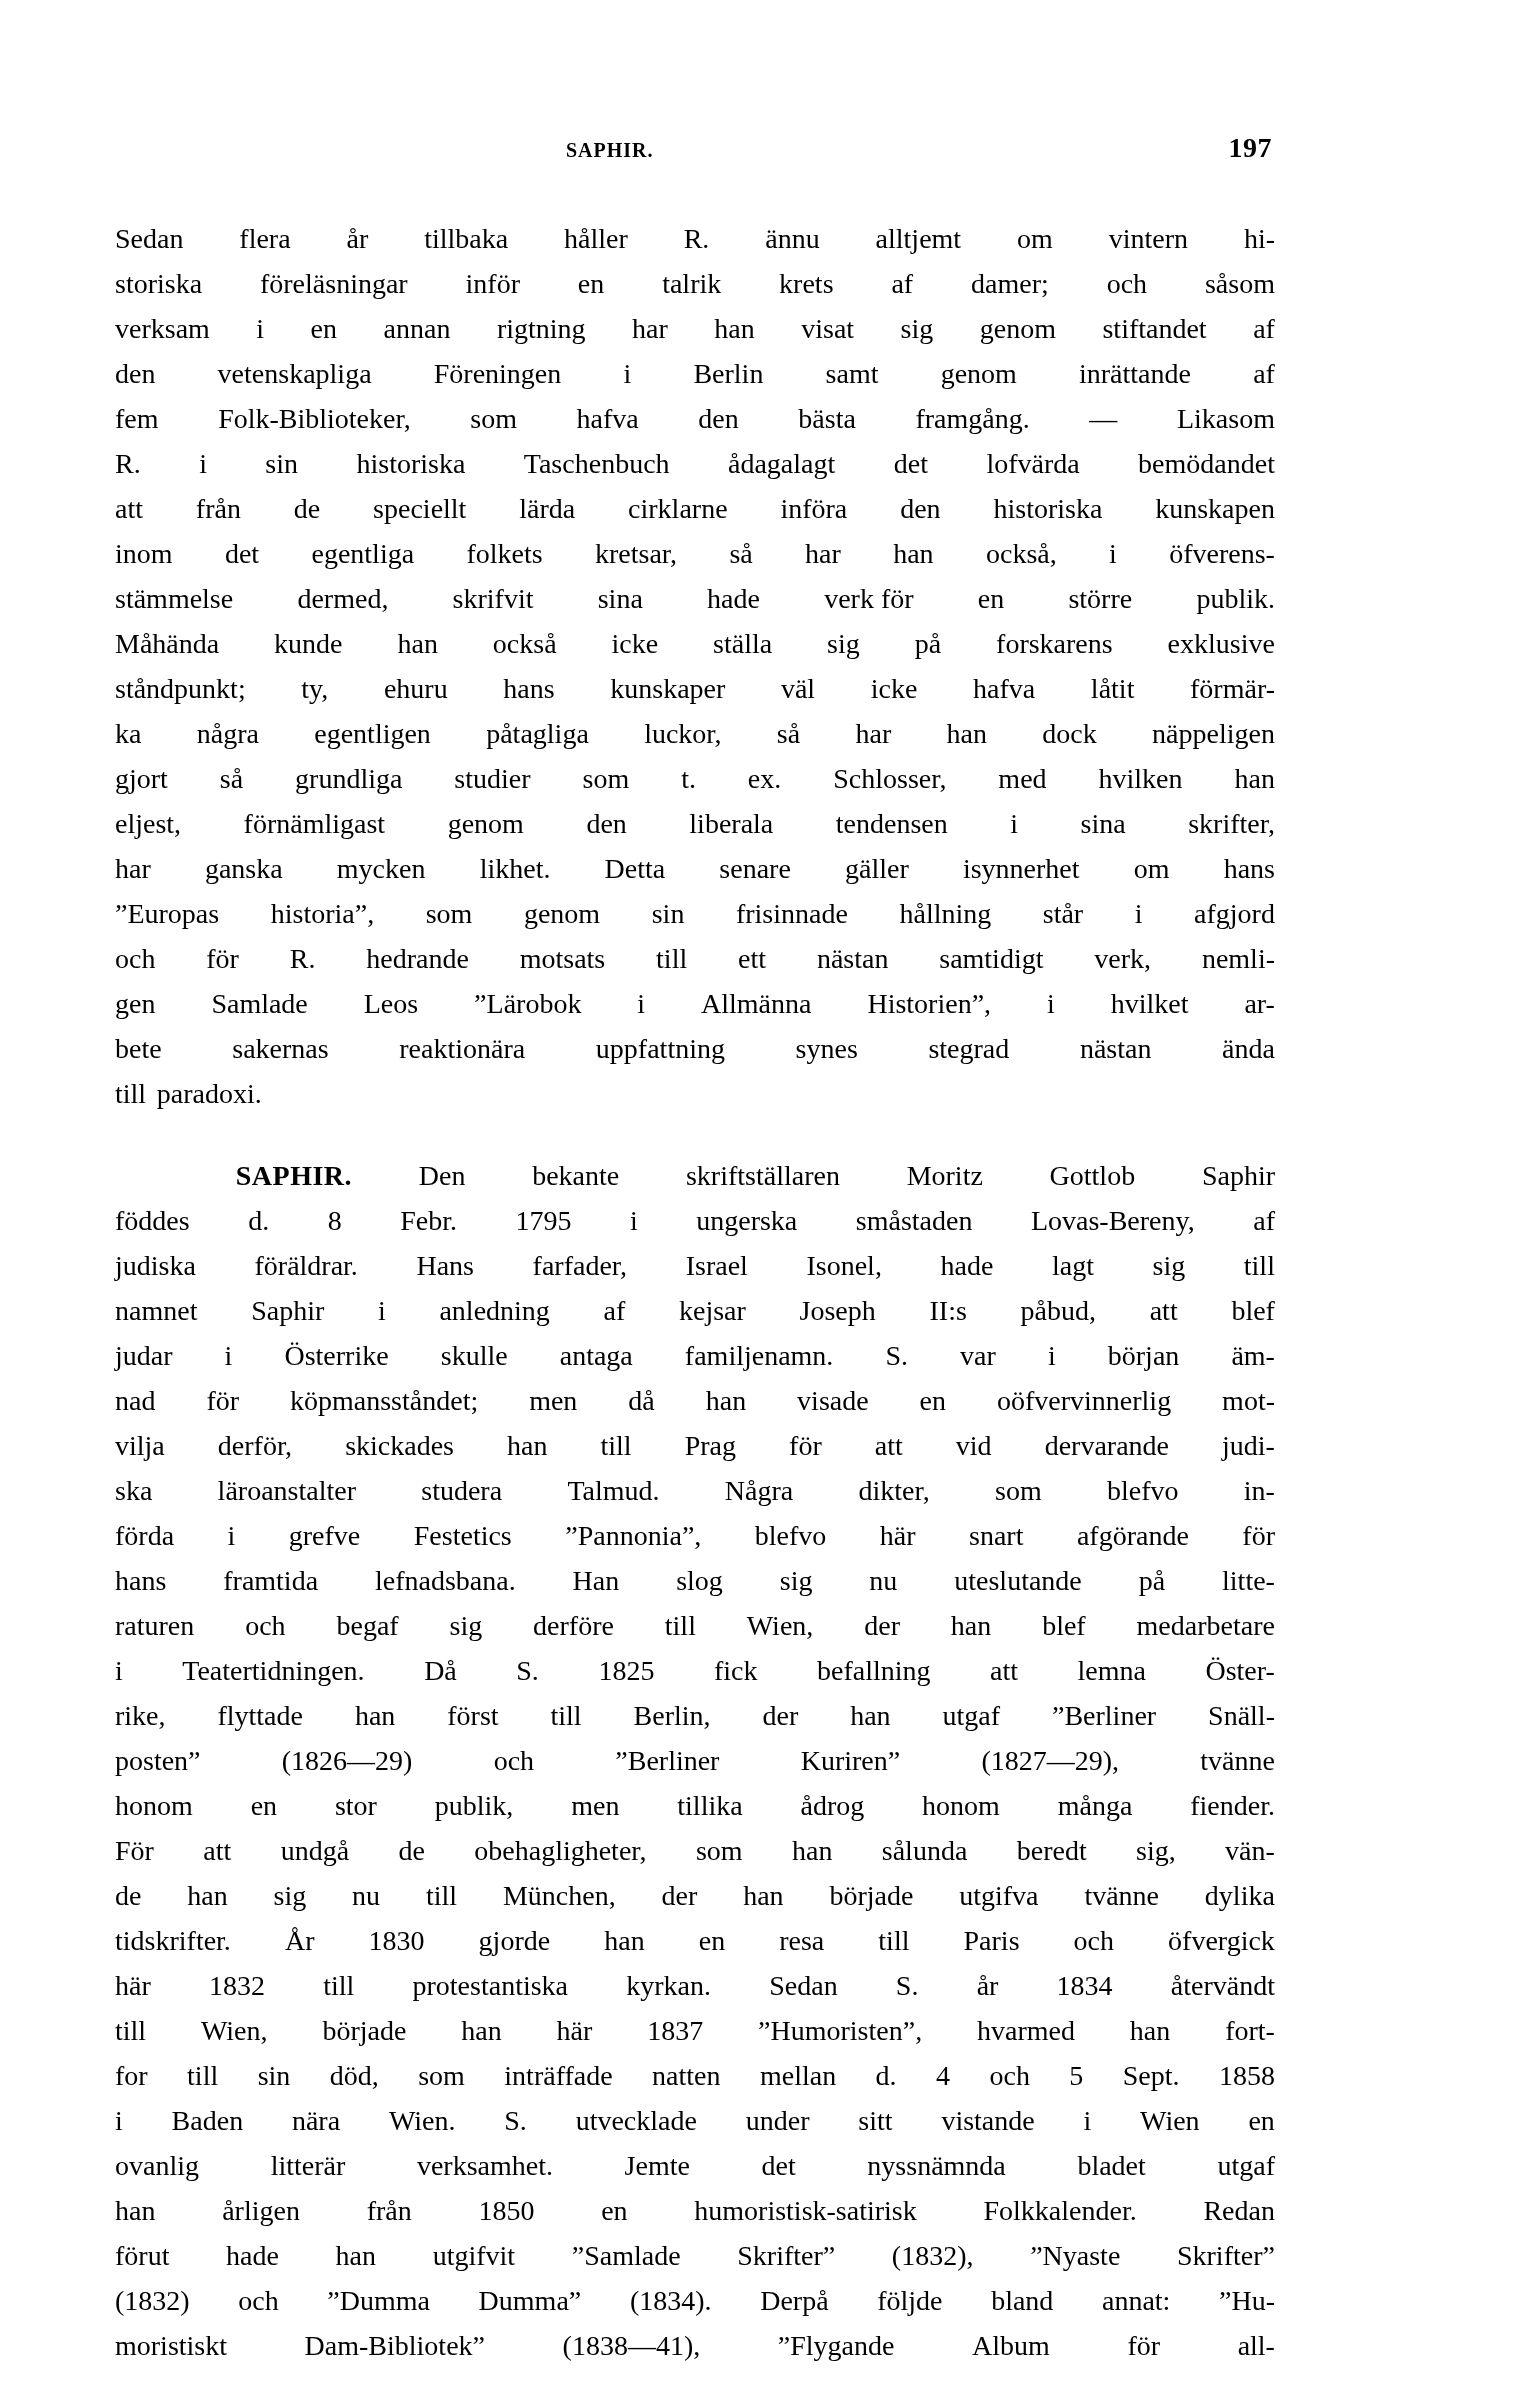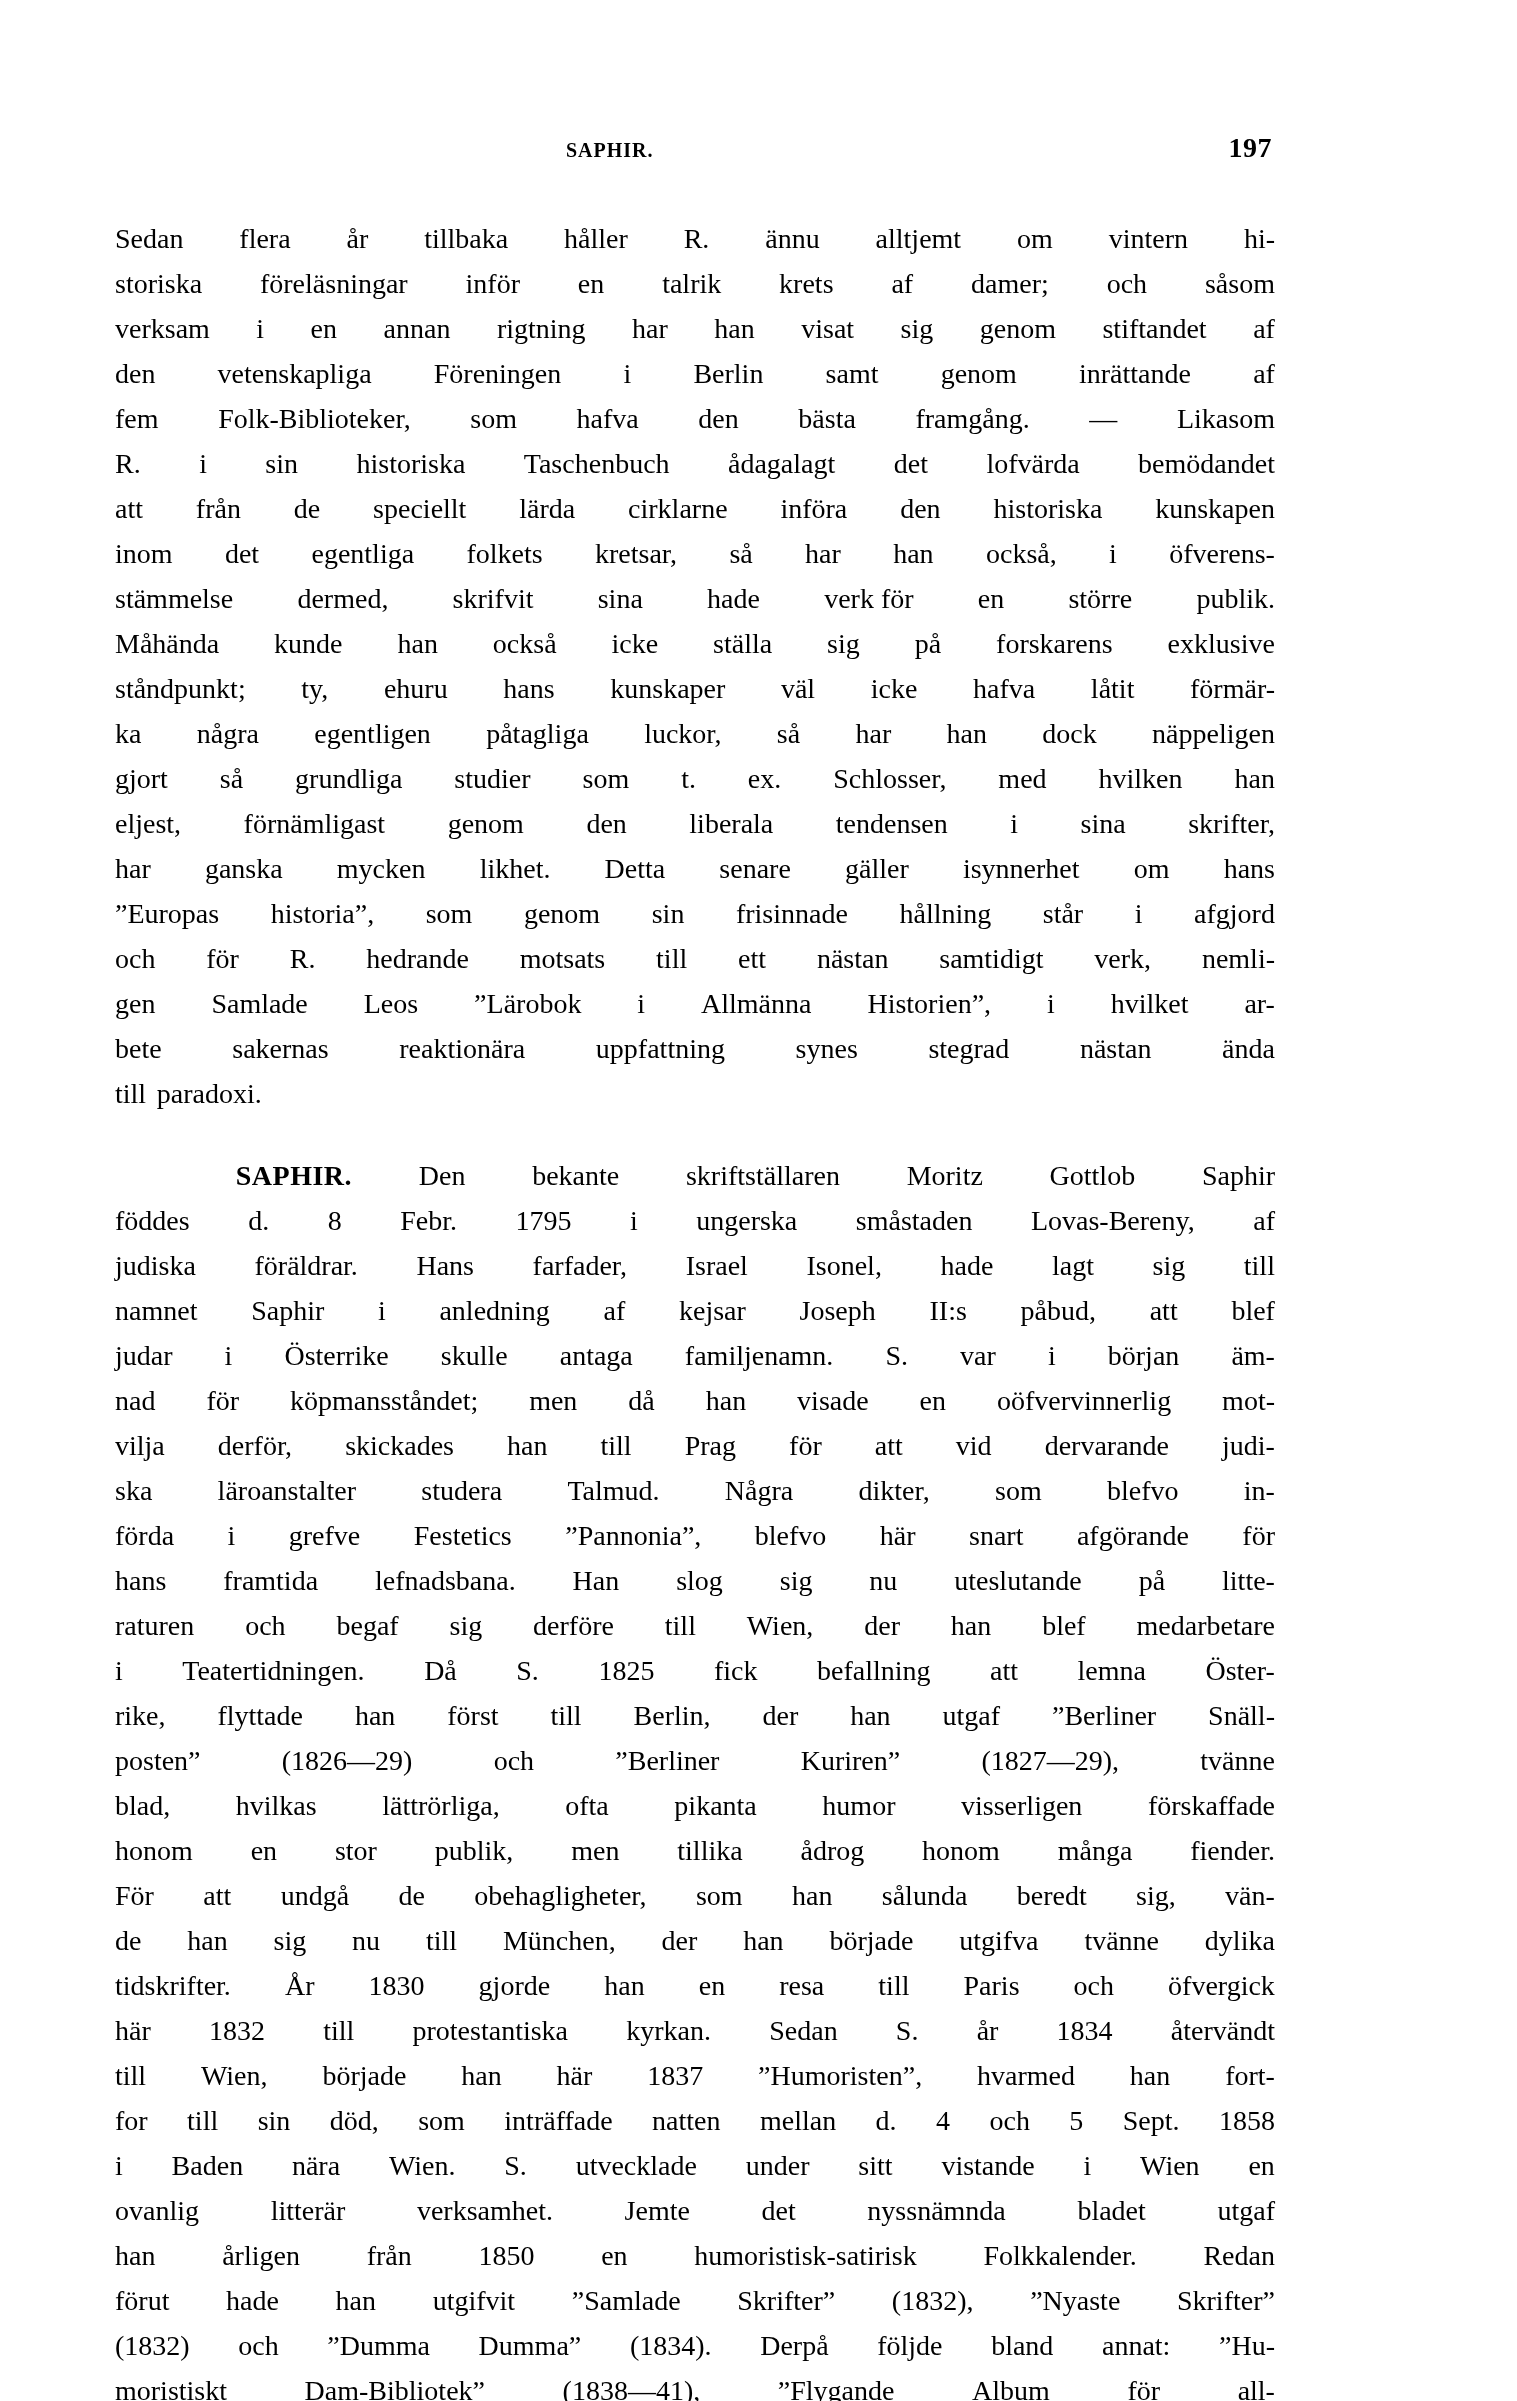--- a/index.html
+++ b/index.html
@@ -129,21 +129,20 @@
         <div class="line justify"><span class="w">judar</span><span class="w">i</span><span class="w">Österrike</span><span class="w">skulle</span><span class="w">antaga</span><span class="w">familjenamn.</span><span class="w">S.</span><span class="w">var</span><span class="w">i</span><span class="w">början</span><span class="w">äm-</span></div>
         <div class="line justify"><span class="w">nad</span><span class="w">för</span><span class="w">köpmansståndet;</span><span class="w">men</span><span class="w">då</span><span class="w">han</span><span class="w">visade</span><span class="w">en</span><span class="w">oöfvervinnerlig</span><span class="w">mot-</span></div>
         <div class="line justify"><span class="w">vilja</span><span class="w">derför,</span><span class="w">skickades</span><span class="w">han</span><span class="w">till</span><span class="w">Prag</span><span class="w">för</span><span class="w">att</span><span class="w">vid</span><span class="w">dervarande</span><span class="w">judi-</span></div>
         <div class="line justify"><span class="w">ska</span><span class="w">läroanstalter</span><span class="w">studera</span><span class="w">Talmud.</span><span class="w">Några</span><span class="w">dikter,</span><span class="w">som</span><span class="w">blefvo</span><span class="w">in-</span></div>
         <div class="line justify"><span class="w">förda</span><span class="w">i</span><span class="w">grefve</span><span class="w">Festetics</span><span class="w">”Pannonia”,</span><span class="w">blefvo</span><span class="w">här</span><span class="w">snart</span><span class="w">afgörande</span><span class="w">för</span></div>
         <div class="line justify"><span class="w">hans</span><span class="w">framtida</span><span class="w">lefnadsbana.</span><span class="w">Han</span><span class="w">slog</span><span class="w">sig</span><span class="w">nu</span><span class="w">uteslutande</span><span class="w">på</span><span class="w">litte-</span></div>
         <div class="line justify"><span class="w">raturen</span><span class="w">och</span><span class="w">begaf</span><span class="w">sig</span><span class="w">derföre</span><span class="w">till</span><span class="w">Wien,</span><span class="w">der</span><span class="w">han</span><span class="w">blef</span><span class="w">medarbetare</span></div>
         <div class="line justify"><span class="w">i</span><span class="w">Teatertidningen.</span><span class="w">Då</span><span class="w">S.</span><span class="w">1825</span><span class="w">fick</span><span class="w">befallning</span><span class="w">att</span><span class="w">lemna</span><span class="w">Öster-</span></div>
         <div class="line justify"><span class="w">rike,</span><span class="w">flyttade</span><span class="w">han</span><span class="w">först</span><span class="w">till</span><span class="w">Berlin,</span><span class="w">der</span><span class="w">han</span><span class="w">utgaf</span><span class="w">”Berliner</span><span class="w">Snäll-</span></div>
         <div class="line justify"><span class="w">posten”</span><span class="w">(1826—29)</span><span class="w">och</span><span class="w">”Berliner</span><span class="w">Kuriren”</span><span class="w">(1827—29),</span><span class="w">tvänne</span></div>
-        <div class="line justify"><span class="w">blad,</span><span class="w">hvilkas</span><span class="w">lättrörliga,</span><span class="w">ofta</span><span class="w">pikanta</span><span class="w">humor</span><span class="w">visserligen</span><span class="w">förskaffade</span></div>
         <div class="line justify"><span class="w">honom</span><span class="w">en</span><span class="w">stor</span><span class="w">publik,</span><span class="w">men</span><span class="w">tillika</span><span class="w">ådrog</span><span class="w">honom</span><span class="w">många</span><span class="w">fiender.</span></div>
         <div class="line justify"><span class="w">För</span><span class="w">att</span><span class="w">undgå</span><span class="w">de</span><span class="w">obehagligheter,</span><span class="w">som</span><span class="w">han</span><span class="w">sålunda</span><span class="w">beredt</span><span class="w">sig,</span><span class="w">vän-</span></div>
         <div class="line justify"><span class="w">de</span><span class="w">han</span><span class="w">sig</span><span class="w">nu</span><span class="w">till</span><span class="w">München,</span><span class="w">der</span><span class="w">han</span><span class="w">började</span><span class="w">utgifva</span><span class="w">tvänne</span><span class="w">dylika</span></div>
         <div class="line justify"><span class="w">tidskrifter.</span><span class="w">År</span><span class="w">1830</span><span class="w">gjorde</span><span class="w">han</span><span class="w">en</span><span class="w">resa</span><span class="w">till</span><span class="w">Paris</span><span class="w">och</span><span class="w">öfvergick</span></div>
         <div class="line justify"><span class="w">här</span><span class="w">1832</span><span class="w">till</span><span class="w">protestantiska</span><span class="w">kyrkan.</span><span class="w">Sedan</span><span class="w">S.</span><span class="w">år</span><span class="w">1834</span><span class="w">återvändt</span></div>
         <div class="line justify"><span class="w">till</span><span class="w">Wien,</span><span class="w">började</span><span class="w">han</span><span class="w">här</span><span class="w">1837</span><span class="w">”Humoristen”,</span><span class="w">hvarmed</span><span class="w">han</span><span class="w">fort-</span></div>
         <div class="line justify"><span class="w">for</span><span class="w">till</span><span class="w">sin</span><span class="w">död,</span><span class="w">som</span><span class="w">inträffade</span><span class="w">natten</span><span class="w">mellan</span><span class="w">d.</span><span class="w">4</span><span class="w">och</span><span class="w">5</span><span class="w">Sept.</span><span class="w">1858</span></div>
         <div class="line justify"><span class="w">i</span><span class="w">Baden</span><span class="w">nära</span><span class="w">Wien.</span><span class="w">S.</span><span class="w">utvecklade</span><span class="w">under</span><span class="w">sitt</span><span class="w">vistande</span><span class="w">i</span><span class="w">Wien</span><span class="w">en</span></div>
         <div class="line justify"><span class="w">ovanlig</span><span class="w">litterär</span><span class="w">verksamhet.</span><span class="w">Jemte</span><span class="w">det</span><span class="w">nyssnämnda</span><span class="w">bladet</span><span class="w">utgaf</span></div>
         <div class="line justify"><span class="w">han</span><span class="w">årligen</span><span class="w">från</span><span class="w">1850</span><span class="w">en</span><span class="w">humoristisk-satirisk</span><span class="w">Folkkalender.</span><span class="w">Redan</span></div>

